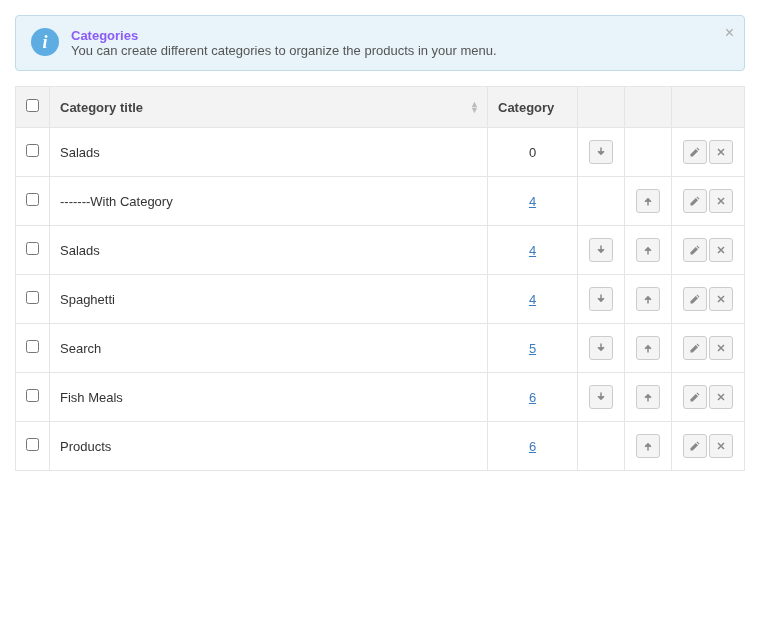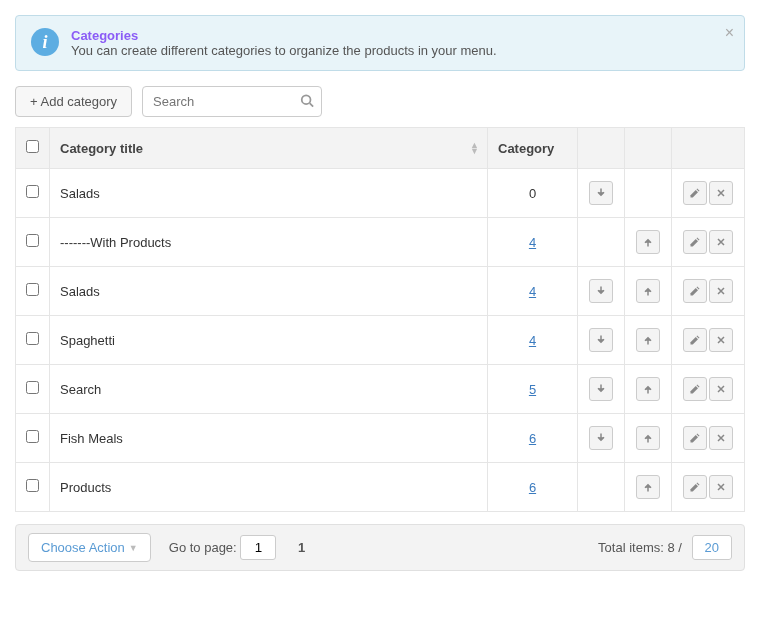--- a/index.html
+++ b/index.html
@@ -174,32 +174,20 @@
 
   <div class="info-banner">
     <div class="info-icon">i</div>
     <div class="info-text">
       <div class="info-title">Categories</div>
       <div>You can create different categories to organize the products in your menu.</div>
     </div>
     <button class="info-close">×</button>
   </div>
 
-  <div class="toolbar">
-    <button class="btn">+ Add category</button>
-    <div class="search-box">
-      <input class="search-input" type="text" placeholder="Search" style="">
-      <span class="search-icon">
-        <svg viewBox="0 0 16 16" width="14" height="14" fill="none" stroke="#999" stroke-width="2">
-            <circle cx="7" cy="7" r="5"></circle>
-            <line x1="11" y1="11" x2="15" y2="15"></line>
-          </svg>
-      </span>
-    </div>
-  </div>
 
   <table class="table">
     <thead>
       <tr>
         <th class="col-check"><input type="checkbox" style=""></th>
         <th class="col-title">
           <span>Category title</span>
           <span class="sort-icons">
             <span>▲</span>
               <span>▼</span>
@@ -228,21 +216,21 @@
                 <path fill="#888" d="M10 3l1-1 3 3-1 1-3-3z"></path>
               </svg>
             </span><span class="icon-btn">
               <svg viewBox="0 0 16 16">
                 <path stroke="#888" stroke-width="2" d="M4 4l8 8M12 4l-8 8"></path>
               </svg>
             </span></td>
         </tr>
         <tr>
           <td class="col-check"><input type="checkbox" style=""></td>
-          <td>-------With Products</td>
+          <td>-------With Category</td>
           <td class="col-products"><span class="link">4</span></td>
           <td class="col-down"></td>
           <td class="col-up"><span class="icon-btn">
               <svg viewBox="0 0 16 16">
                 <path fill="#888" d="M8 14V6M4 9l4-4 4 4" stroke="#888" stroke-width="2"></path>
               </svg>
             </span></td>
           <td class="col-actions"><span class="icon-btn">
               <svg viewBox="0 0 16 16">
                 <path fill="#888" d="M2 11l7-7 3 3-7 7H2v-3z"></path>
@@ -371,30 +359,14 @@
               </svg>
             </span><span class="icon-btn">
               <svg viewBox="0 0 16 16">
                 <path stroke="#888" stroke-width="2" d="M4 4l8 8M12 4l-8 8"></path>
               </svg>
             </span></td>
         </tr>
       </tbody>
   </table>
 
-  <div class="footer-bar">
-    <div class="choose-action">
-      <span>Choose Action</span>
-      <span class="caret">▼</span>
-    </div>
-    <div>
-      <span>Go to page:</span>
-      <input class="goto-input" value="1" style="">
-      <span class="page-num">1</span>
-    </div>
-    <div class="spacer"></div>
-    <div>
-      <span>Total items: 8 /</span>
-      <span class="per-page">20</span>
-    </div>
-  </div>
 
 </div>
 
 </body></html>

